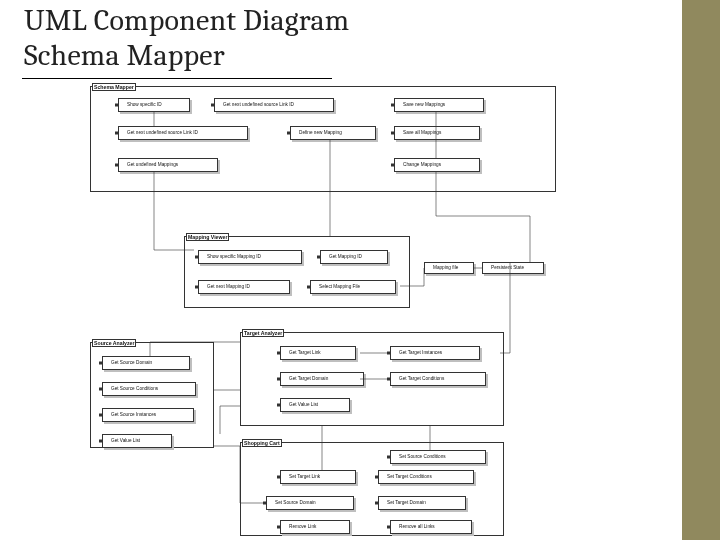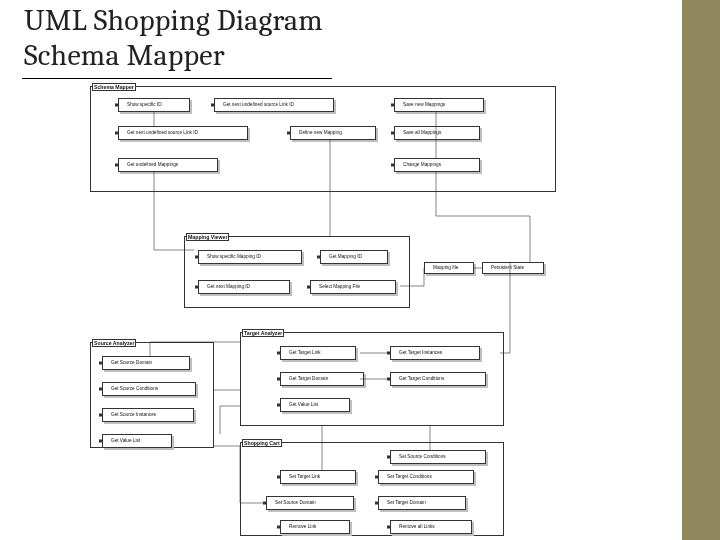--- a/index.html
+++ b/index.html
@@ -17,21 +17,21 @@
   .canvas svg { position: absolute; left: 0; top: 0; width: 480px; height: 450px; }
   .canvas svg polyline { stroke: #333; stroke-width: 0.6; fill: none; }
 </style>
 </head>
 <body>
 
 <div class="stage">
   <div class="sidebar"></div>
 
   <div class="title">
-    <span>UML Shopping Diagram</span><br>
+    <span>UML Component Diagram</span><br>
     <span>Schema Mapper</span>
   </div>
   <div class="title-underline"></div>
 
   <div class="canvas">
 
     <div class="frame" style="left:0px; top:0px; width:466px; height:106px;"></div>
     <div class="label" style="left:2px; top:-3px; border:1px solid #333;">Schema Mapper</div>
 
     <div class="frame" style="left:94px; top:150px; width:226px; height:72px;"></div>

